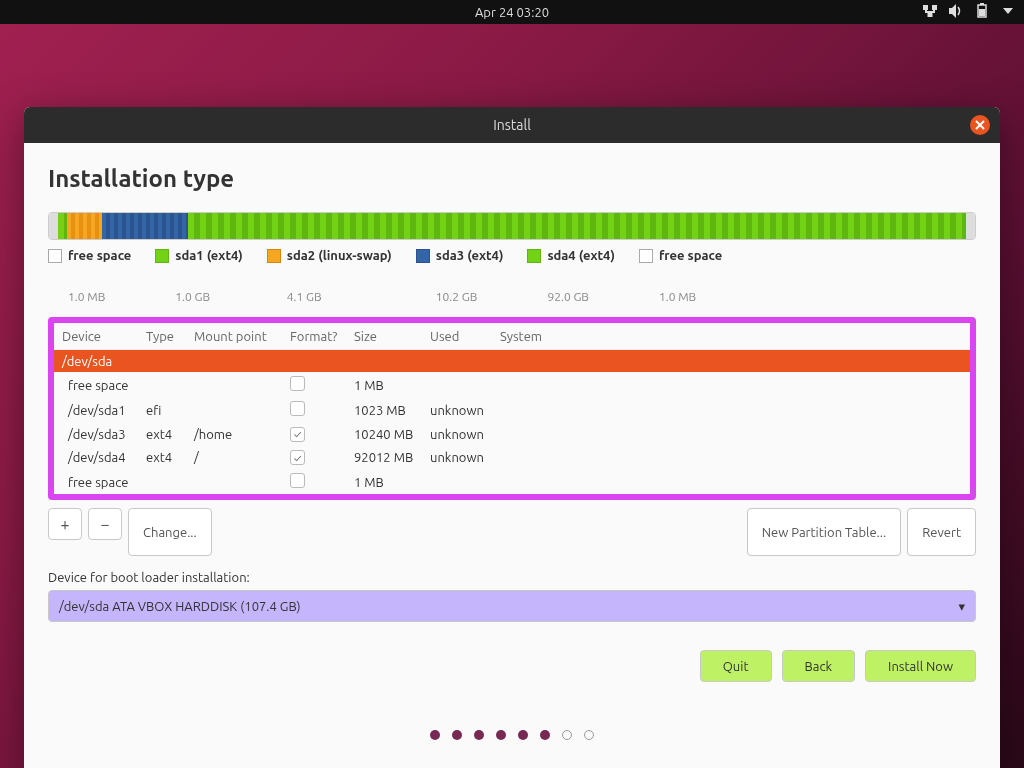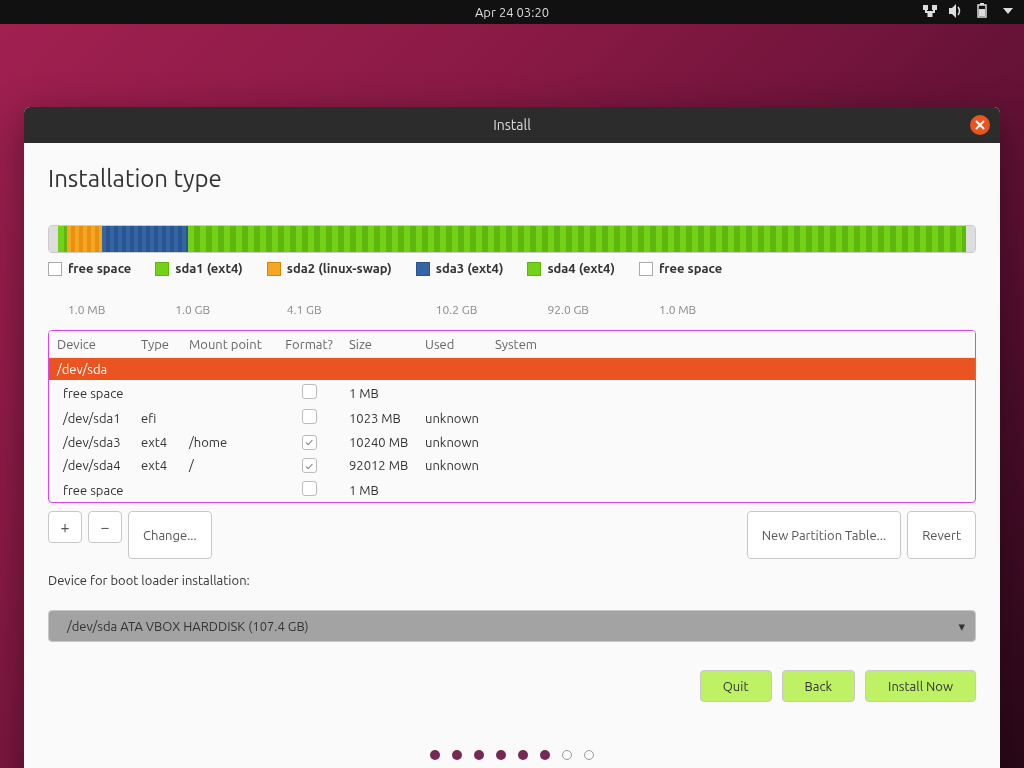--- a/index.html
+++ b/index.html
@@ -10,70 +10,70 @@
 .topbar .right-icons svg { width: 16px; height: 16px; fill: #ddd; }
 
 .desktop { position: absolute; top: 24px; left: 0; right: 0; bottom: 0; background: linear-gradient(135deg, #a02050 0%, #8a1a45 30%, #5a0f32 70%, #2a0818 100%); }
 
 .window { position: absolute; top: 83px; left: 24px; right: 24px; background: #fafafa; border-radius: 6px; box-shadow: 0 10px 40px rgba(0,0,0,.4); overflow: hidden; }
 .titlebar { background: #2c2c2c; color: #ddd; height: 36px; display: flex; align-items: center; justify-content: center; position: relative; font-size: 14px; }
 .close-btn { position: absolute; right: 10px; top: 8px; width: 20px; height: 20px; background: #e95420; border-radius: 50%; display: flex; align-items: center; justify-content: center; cursor: pointer; }
 .close-btn svg { width: 10px; height: 10px; stroke: #fff; stroke-width: 2; }
 
 .content { padding: 22px 24px 18px; }
-h1 { font-weight: 400; font-size: 24px; color: #333; margin-bottom: 33px; }
+h1 { font-weight: 700; font-size: 24px; color: #333; margin-bottom: 20px; }
 
 .bar-wrap { border: 1px solid #ccc; border-radius: 4px; overflow: hidden; height: 28px; display: flex; margin-bottom: 8px; }
 .seg { height: 100%; position: relative; }
 .seg.orange { background: repeating-linear-gradient(90deg,#f5a623,#f5a623 4px,#e89010 4px,#e89010 8px); }
 .seg.blue   { background: repeating-linear-gradient(90deg,#3465a4,#3465a4 4px,#2a5390 4px,#2a5390 8px); }
 .seg.green  { background: repeating-linear-gradient(90deg,#73d216,#73d216 6px,#5fb60e 6px,#5fb60e 12px); }
 .seg.gray   { background: #ddd; }
 
 .legend-row { display: flex; gap: 24px; margin-bottom: 14px; font-size: 13px; }
 .legend-item { display: flex; align-items: flex-start; gap: 6px; }
 .swatch { width: 14px; height: 14px; border: 1px solid #aaa; margin-top: 1px; }
 .swatch.gray { background: #fff; }
 .swatch.green { background: #73d216; border-color:#5fb60e;}
 .swatch.orange { background: #f5a623; border-color:#d48806;}
 .swatch.blue { background: #3465a4; border-color:#2a5390;}
 .legend-text .lbl { font-weight: bold; color: #333; }
 .legend-text .sz { color: #888; font-size: 12px; margin-top: 28px; }
 
-.table-wrap { border: 1px solid #d946ef; border-radius: 4px; overflow: hidden; }
+.table-wrap { border: 6px solid #d946ef; border-radius: 4px; overflow: hidden; }
 .table-scroll { max-height: 178px; overflow-y: hidden; }
 table { width: 100%; border-collapse: collapse; font-size: 13px; }
 thead th { text-align: left; padding: 6px 8px; color: #666; font-weight: normal; background: #fafafa; border-bottom: 1px solid #eee; }
 tbody td { padding: 4px 8px; color: #333; }
 tr.selected { background: #e95420; color: #fff; }
 tr.selected td { color: #ffffff; }
 .chk { width: 15px; height: 15px; border: 1px solid #bbb; border-radius: 3px; display: inline-flex; align-items: center; justify-content: center; background: #fff; }
 .chk.on::after { content: "✓"; font-size: 11px; color: #666; }
 
 .toolbar-row { display: flex; justify-content: space-between; margin-top: 8px; }
 .btn-grp { display: flex; gap: 6px; }
 button.ubtn { background: #fff; border: 1px solid #c8c8c8; border-radius: 4px; padding: 16px 14px; font-size: 13px; color: #555; cursor: pointer; }
 button.ubtn.icon { width: 34px; padding: 0; height: 32px; font-size: 16px; }
 
 .boot-label { margin-top: 14px; font-size: 13px; color: #333; }
-.dropdown { margin-top: 23px; border: 1px solid #c8c8c8; border-radius: 4px; height: 32px; display: flex; align-items: center; padding: 0 18px; font-size: 13px; color: #333; position: relative; cursor: pointer; background: #a3a3a3; }
+.dropdown { margin-top: 6px; border: 1px solid #c8c8c8; border-radius: 4px; height: 32px; display: flex; align-items: center; padding: 0 10px; font-size: 13px; color: #333; position: relative; cursor: pointer; background: #c4b5fd; }
 .dropdown .arrow { position: absolute; right: 10px; }
 
 .nav-row { display: flex; justify-content: flex-end; gap: 10px; margin-top: 28px; }
 button.nav { background: #bef264; border: 1px solid #c8c8c8; border-radius: 4px; padding: 8px 22px; font-size: 13px; color: #333; cursor: pointer; }
 
 .dots { display: flex; justify-content: center; gap: 12px; margin-top: 48px; padding-bottom: 18px;}
 .dot { width: 10px; height: 10px; border-radius: 50%; background: #772953; }
 .dot.hollow { background: transparent; border: 1px solid #999; }
 
 
 th.c-dev,td.c-dev{width:84px;}
 th.c-type,td.c-type{width:48px;}
 th.c-mount,td.c-mount{width:96px;}
-th.c-fmt,td.c-fmt{width:64px;text-align:center;}
+th.c-fmt,td.c-fmt{width:64px;text-align:left;}
 th.c-size,td.c-size{width:76px;}
 th.c-used,td.c-used{width:70px;}
 </style>
 </head>
 <body>
 
 <div class="topbar">
   <span>Apr 24  03:20</span>
   <div class="right-icons">
     <span><svg viewBox="0 0 16 16">

